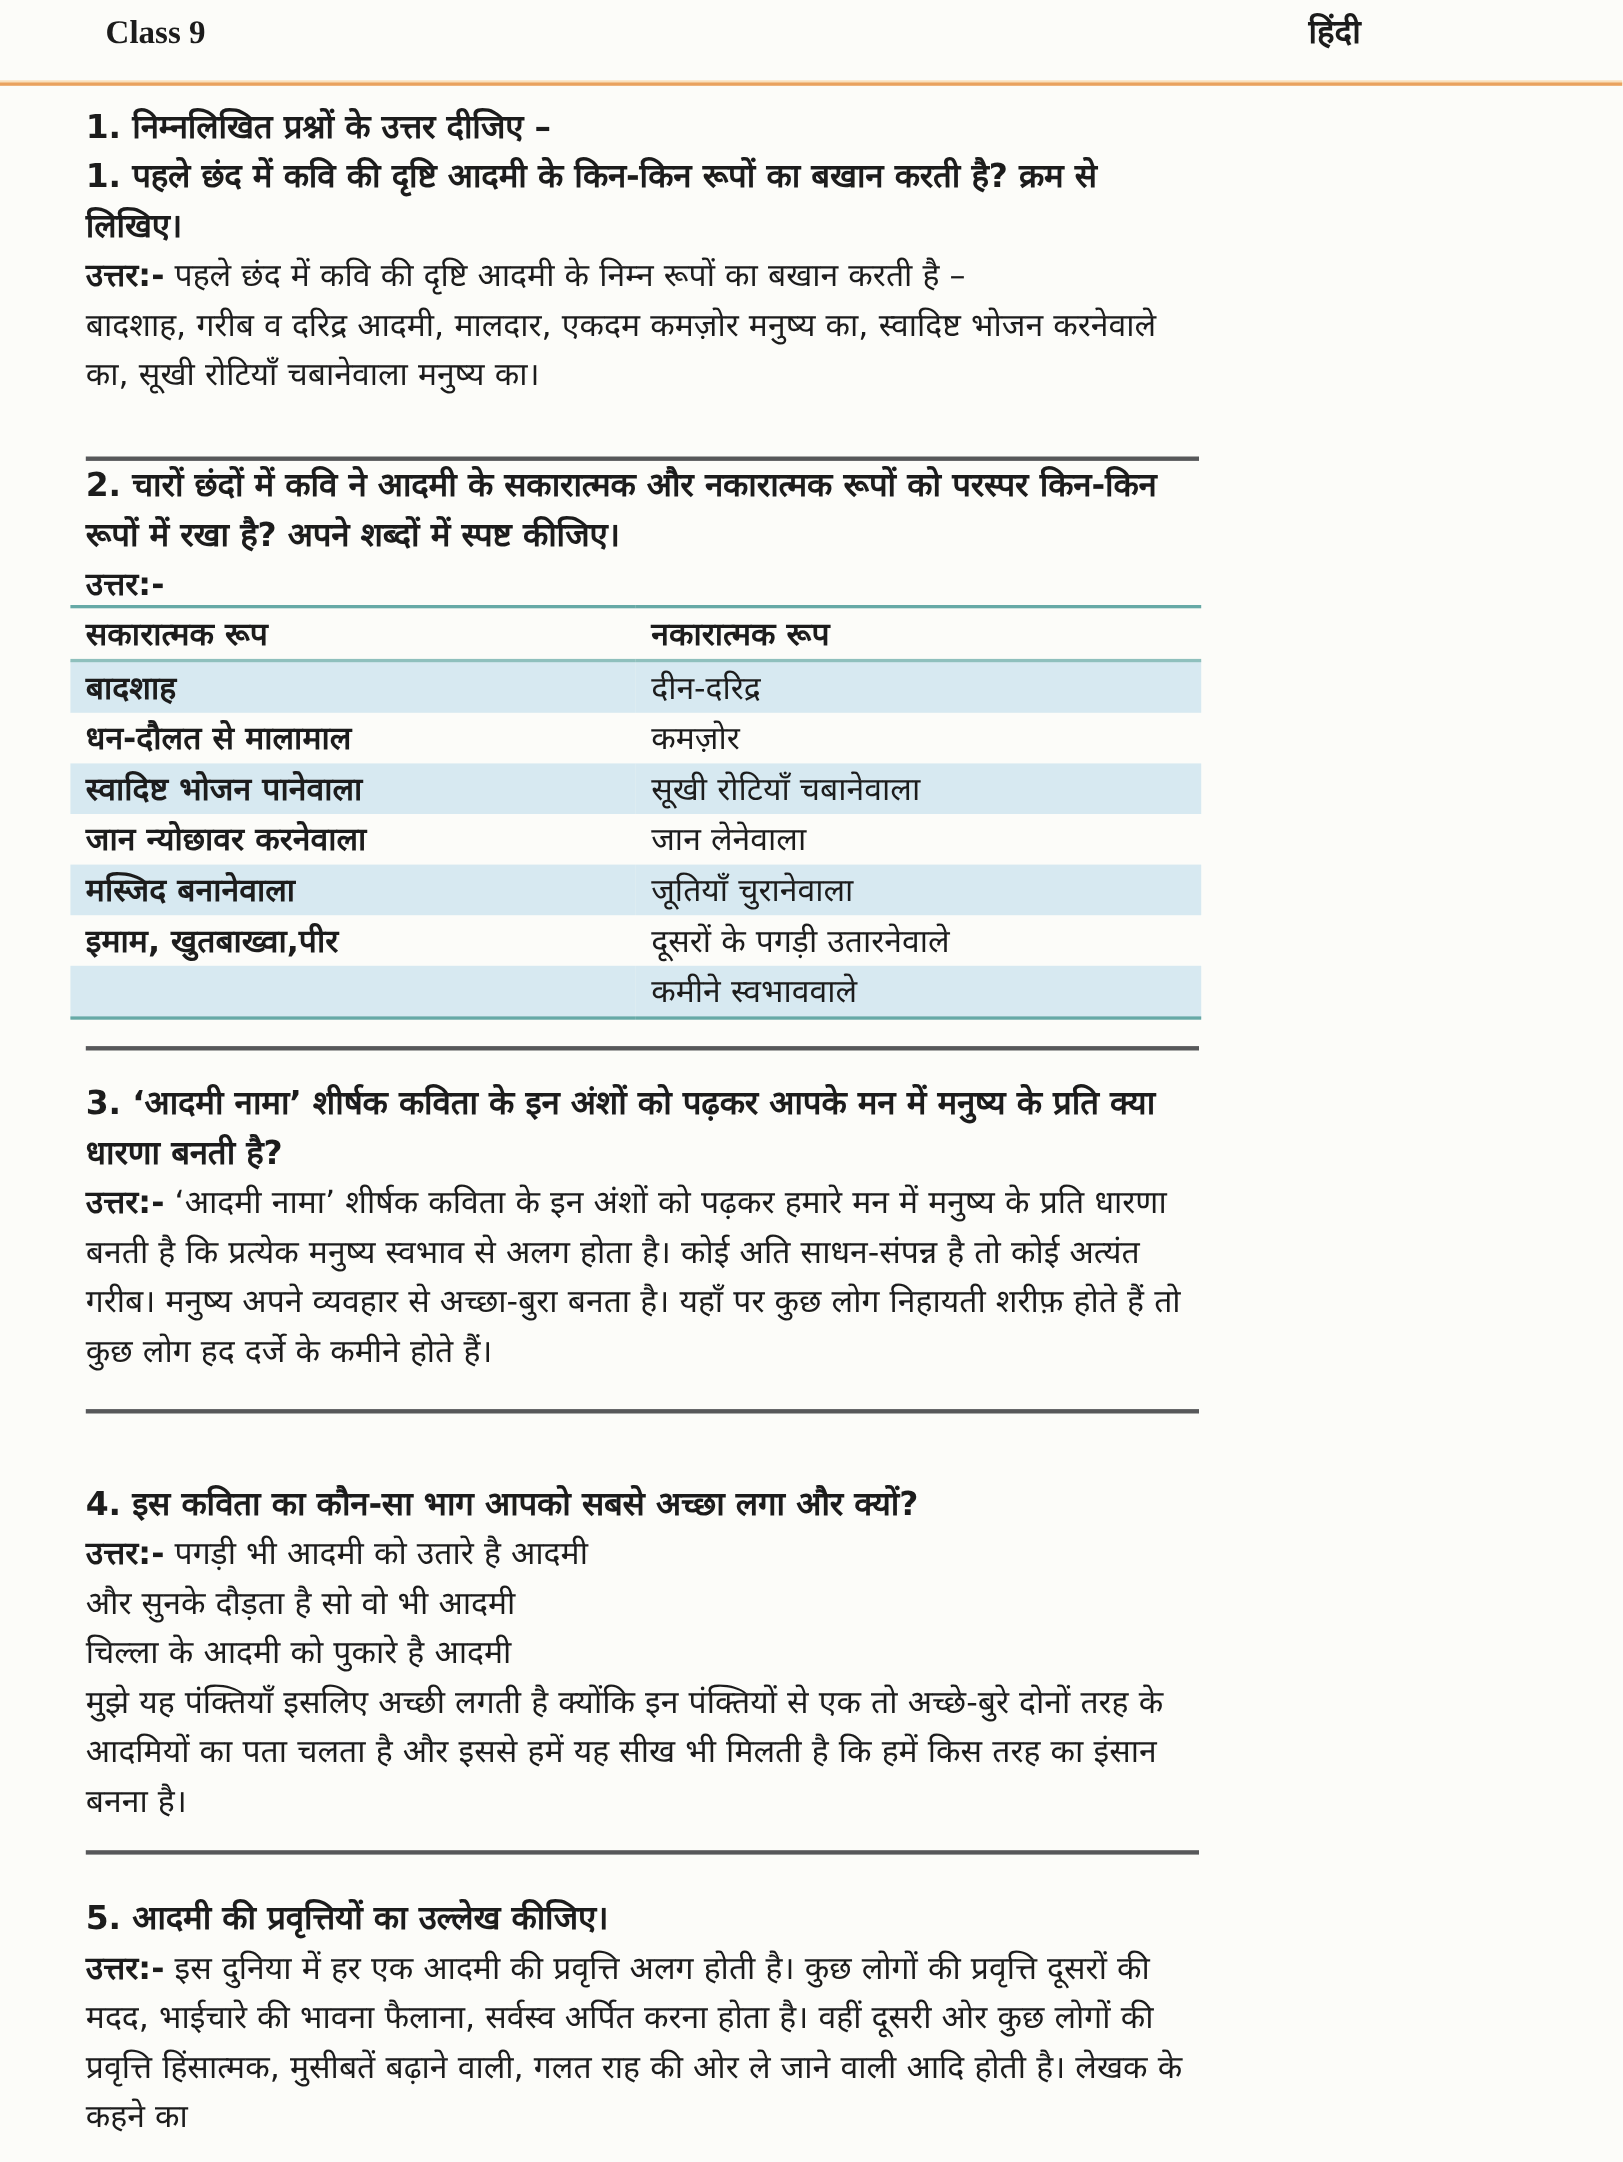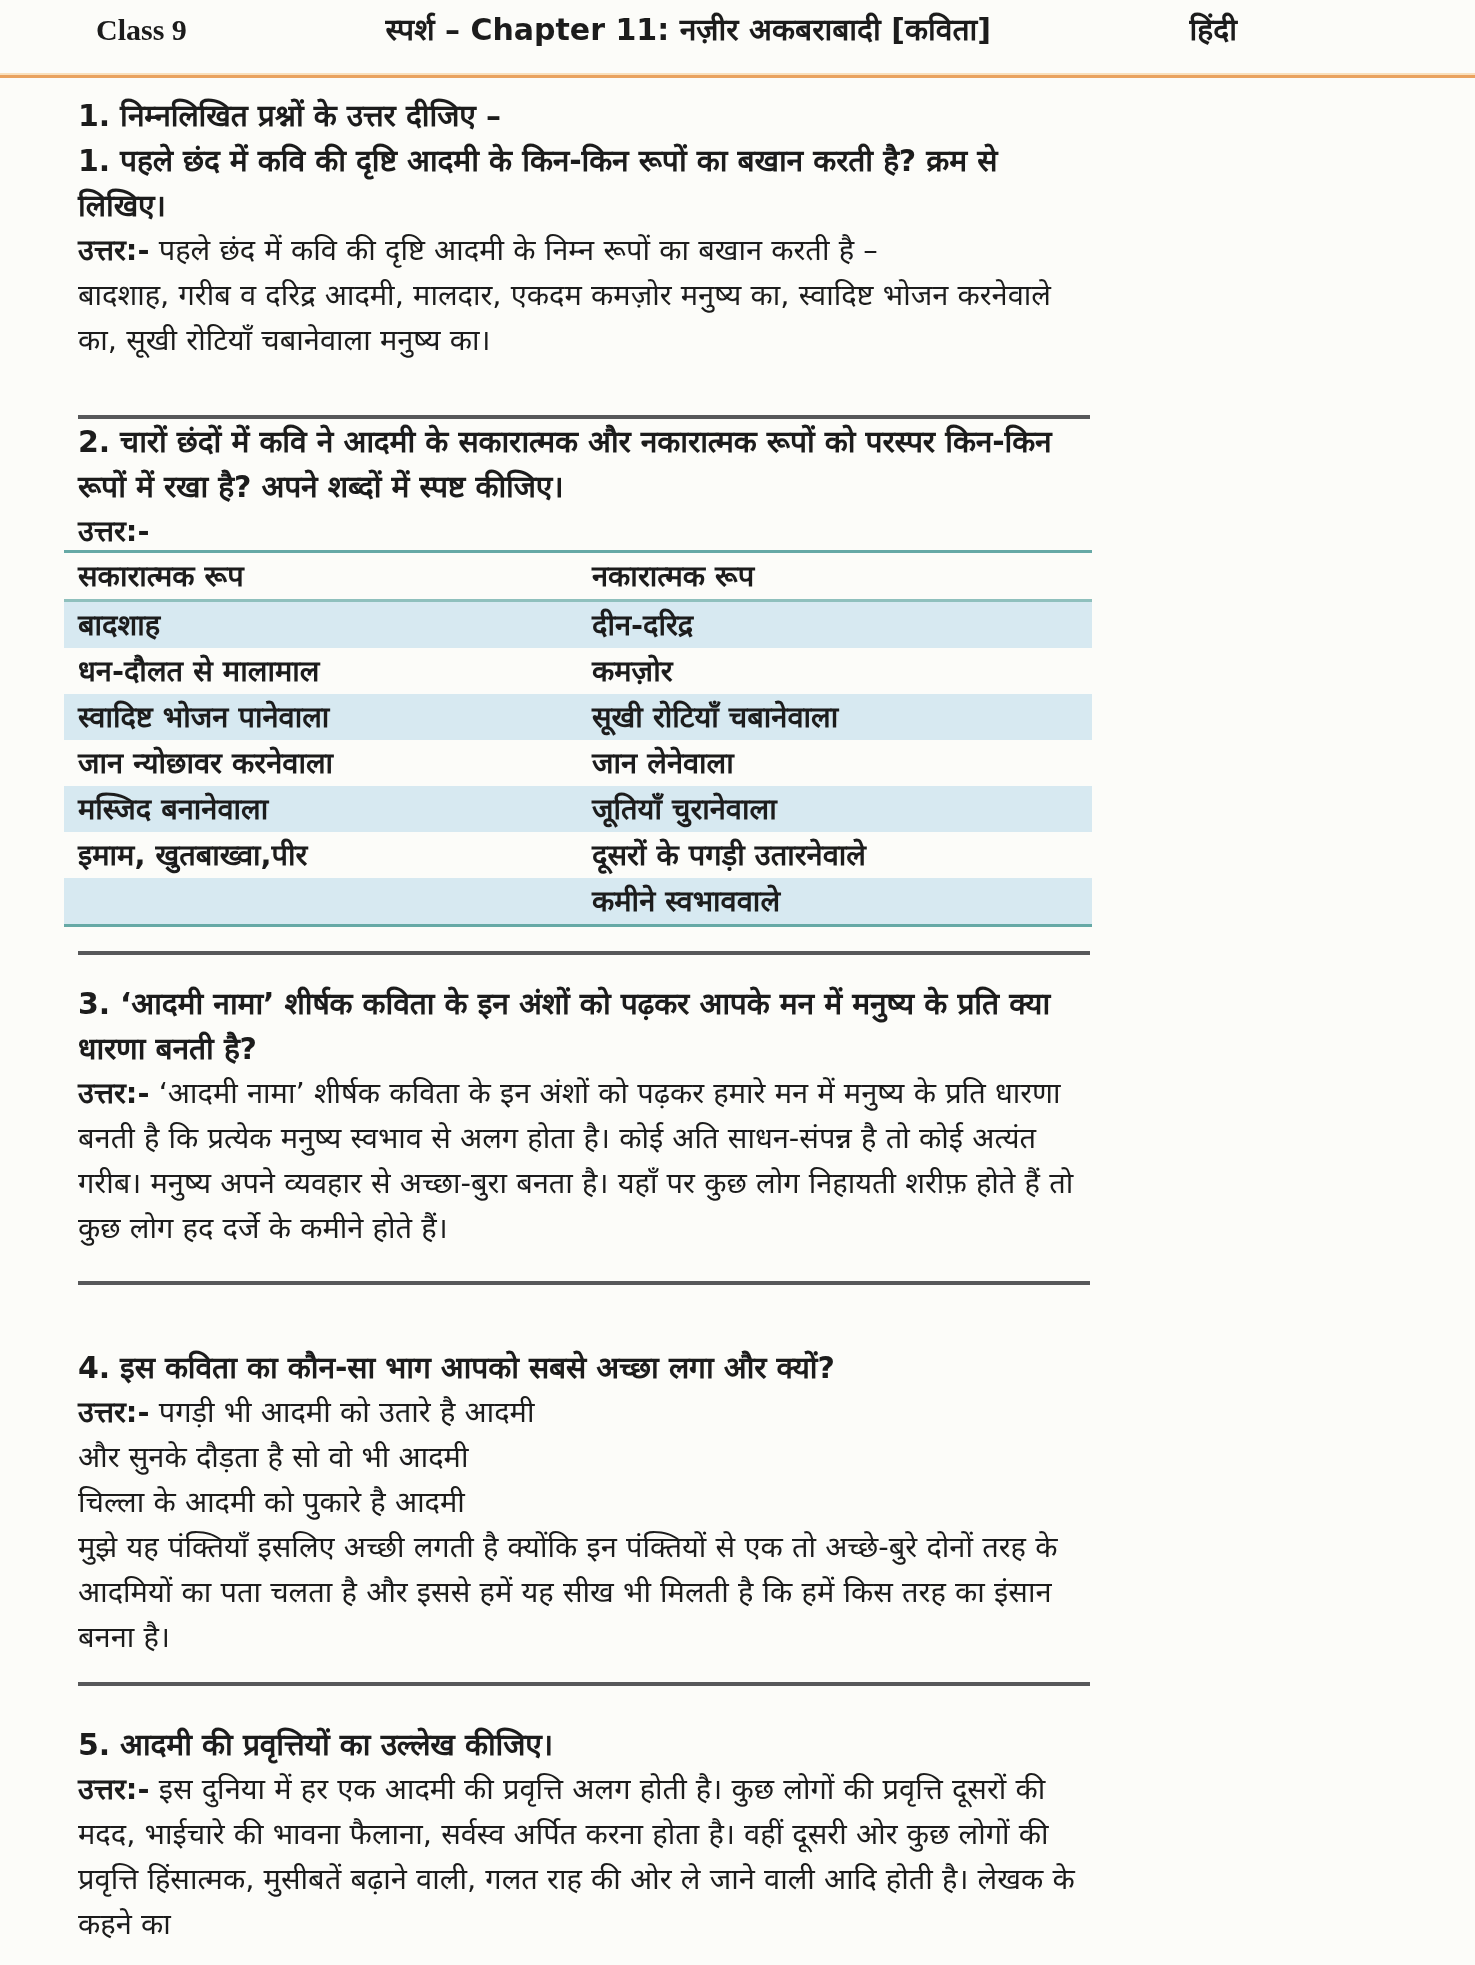--- a/index.html
+++ b/index.html
@@ -50,34 +50,32 @@
     margin-left: -14px;
     margin-top: -4px;
     border-top: 3px solid #66a9a6;
     border-bottom: 3px solid #66a9a6;
     font-size: 29px;
   }
   table.cmp th, table.cmp td {
     text-align: left; vertical-align: top;
     padding: 5px 0 5px 14px;
     line-height: 36px;
-    font-weight: bold;
   }
   table.cmp th { font-weight: 700; border-bottom: 3px solid #8fc0bd; }
   table.cmp td:first-child { font-weight: 700; width: 50%; }
   table.cmp tbody tr:nth-child(odd) { background: #d7e9f1; }
 </style>
 </head>
 <body>
 
 <div class="page">
 
   <header class="hdr">
     <span class="class-label">Class 9</span>
-    <span class="chapter-title">स्पर्श – Chapter 11: नज़ीर अकबराबादी [कविता]</span>
     <span class="subject-label">हिंदी</span>
   </header>
 
   <div class="accent-line"></div>
 
   <main class="content">
 
     <p class="q mt-intro">1. निम्नलिखित प्रश्नों के उत्तर दीजिए –</p>
 
     <p class="q">1. पहले छंद में कवि की दृष्टि आदमी के किन-किन रूपों का बखान करती है? क्रम से लिखिए।</p>

